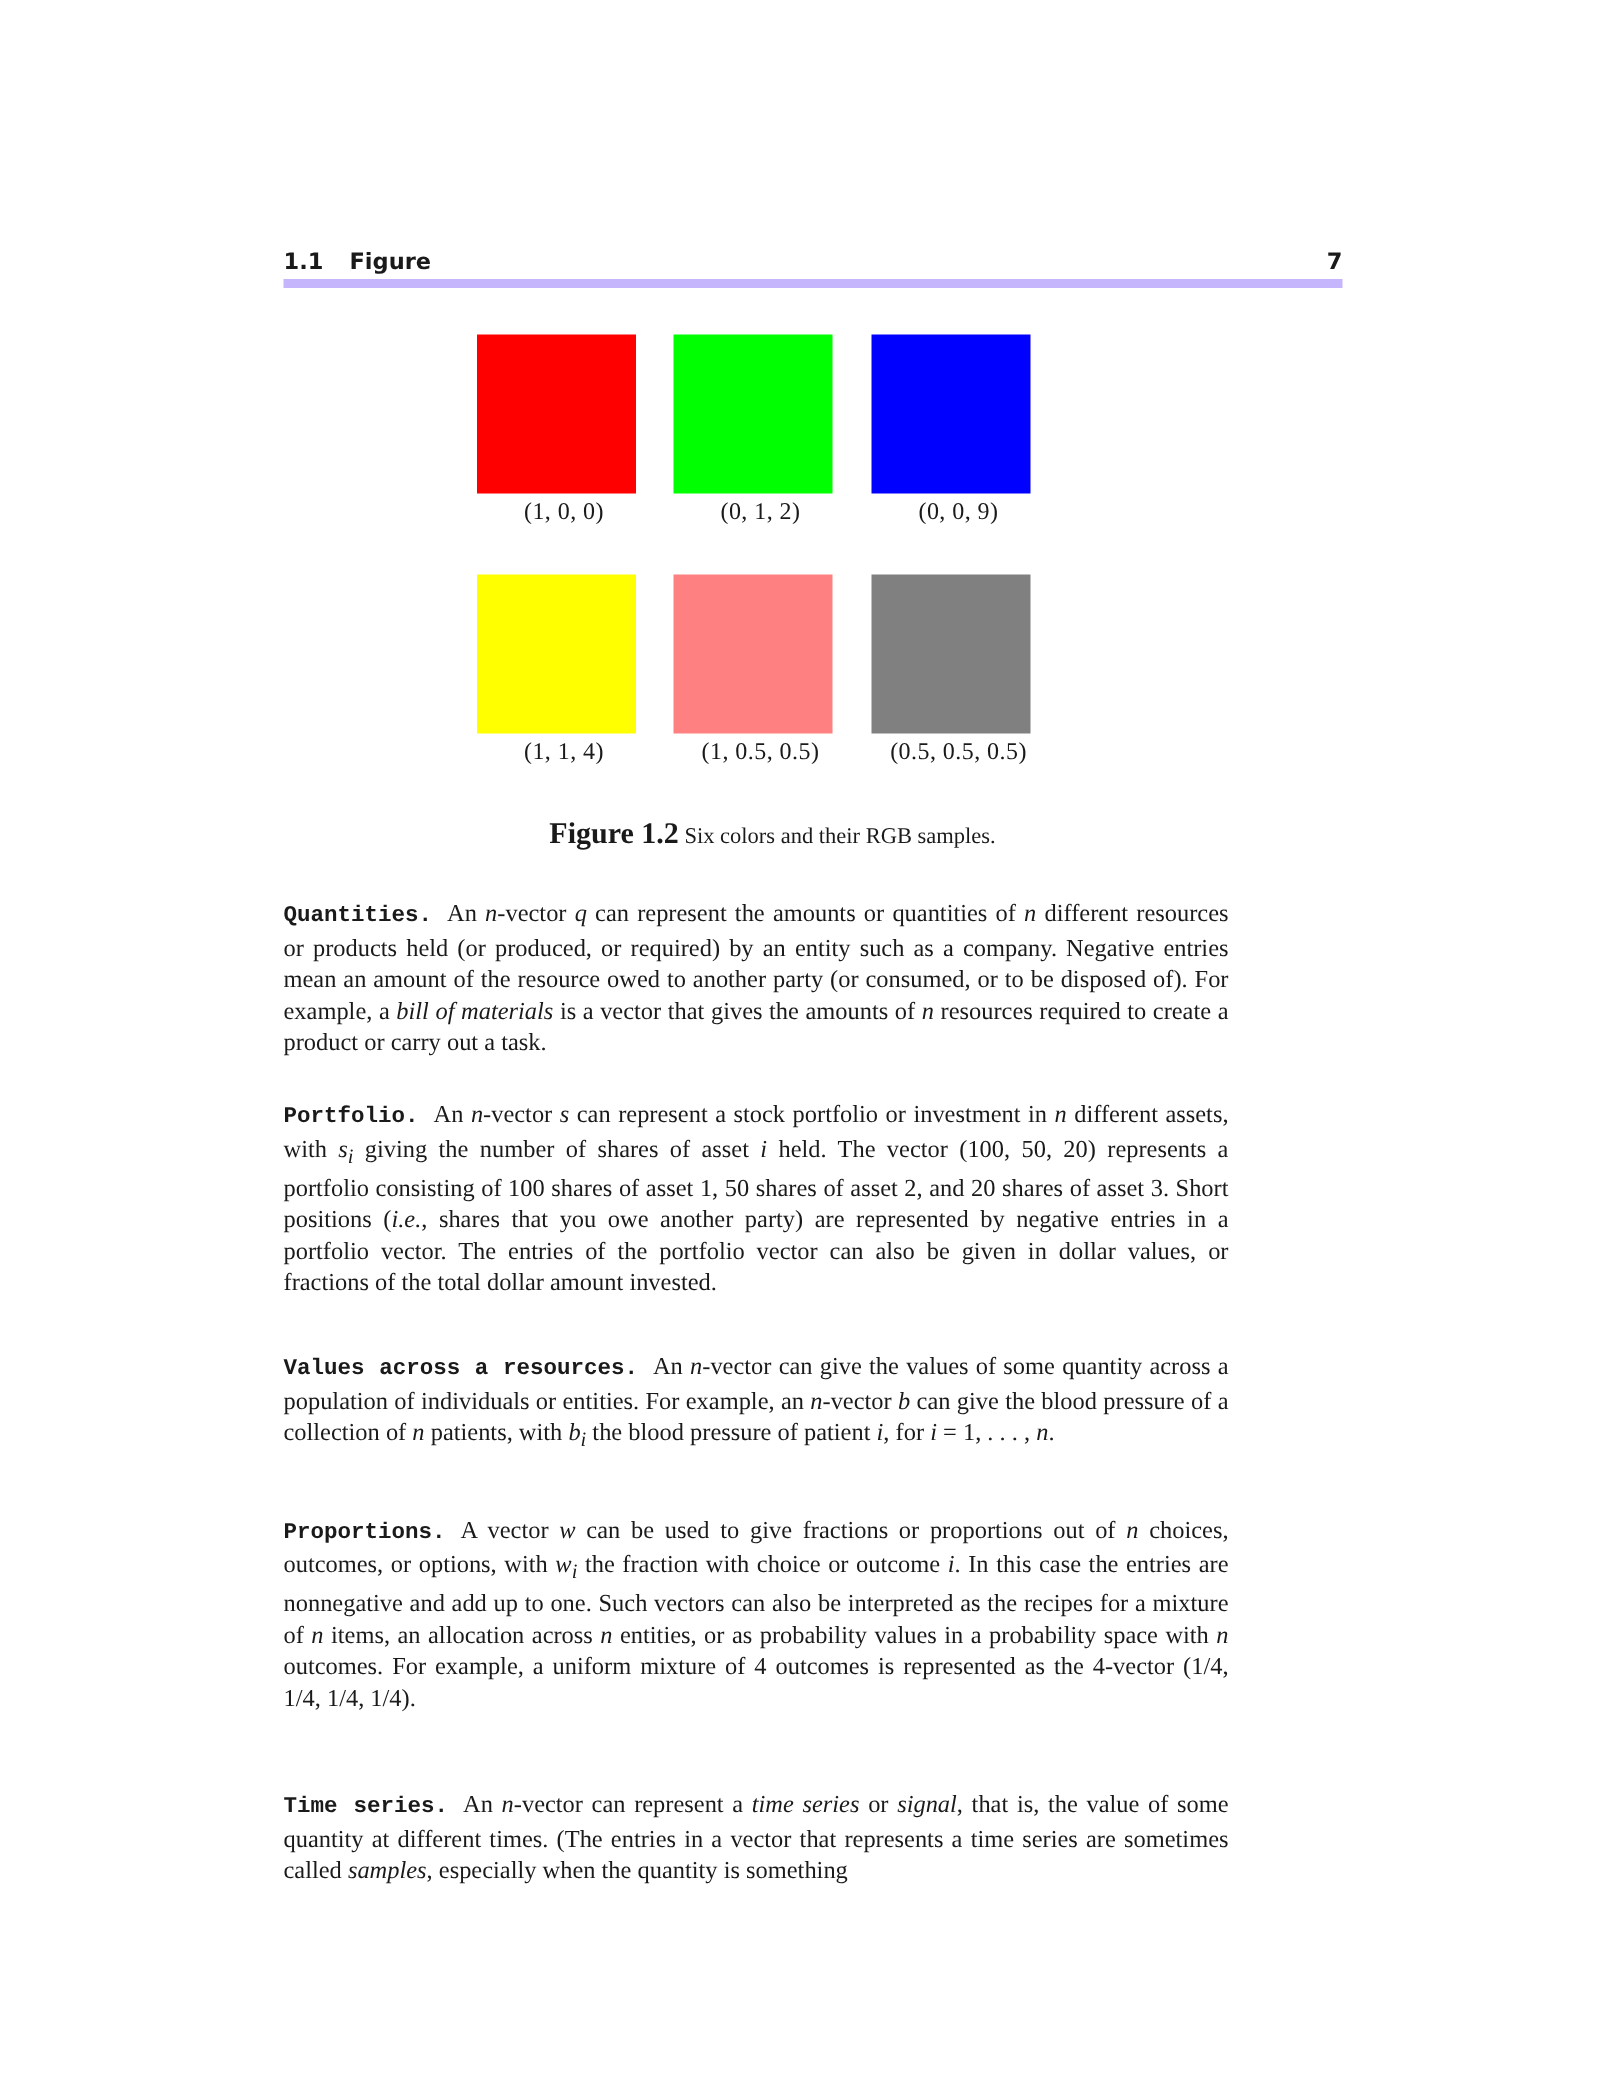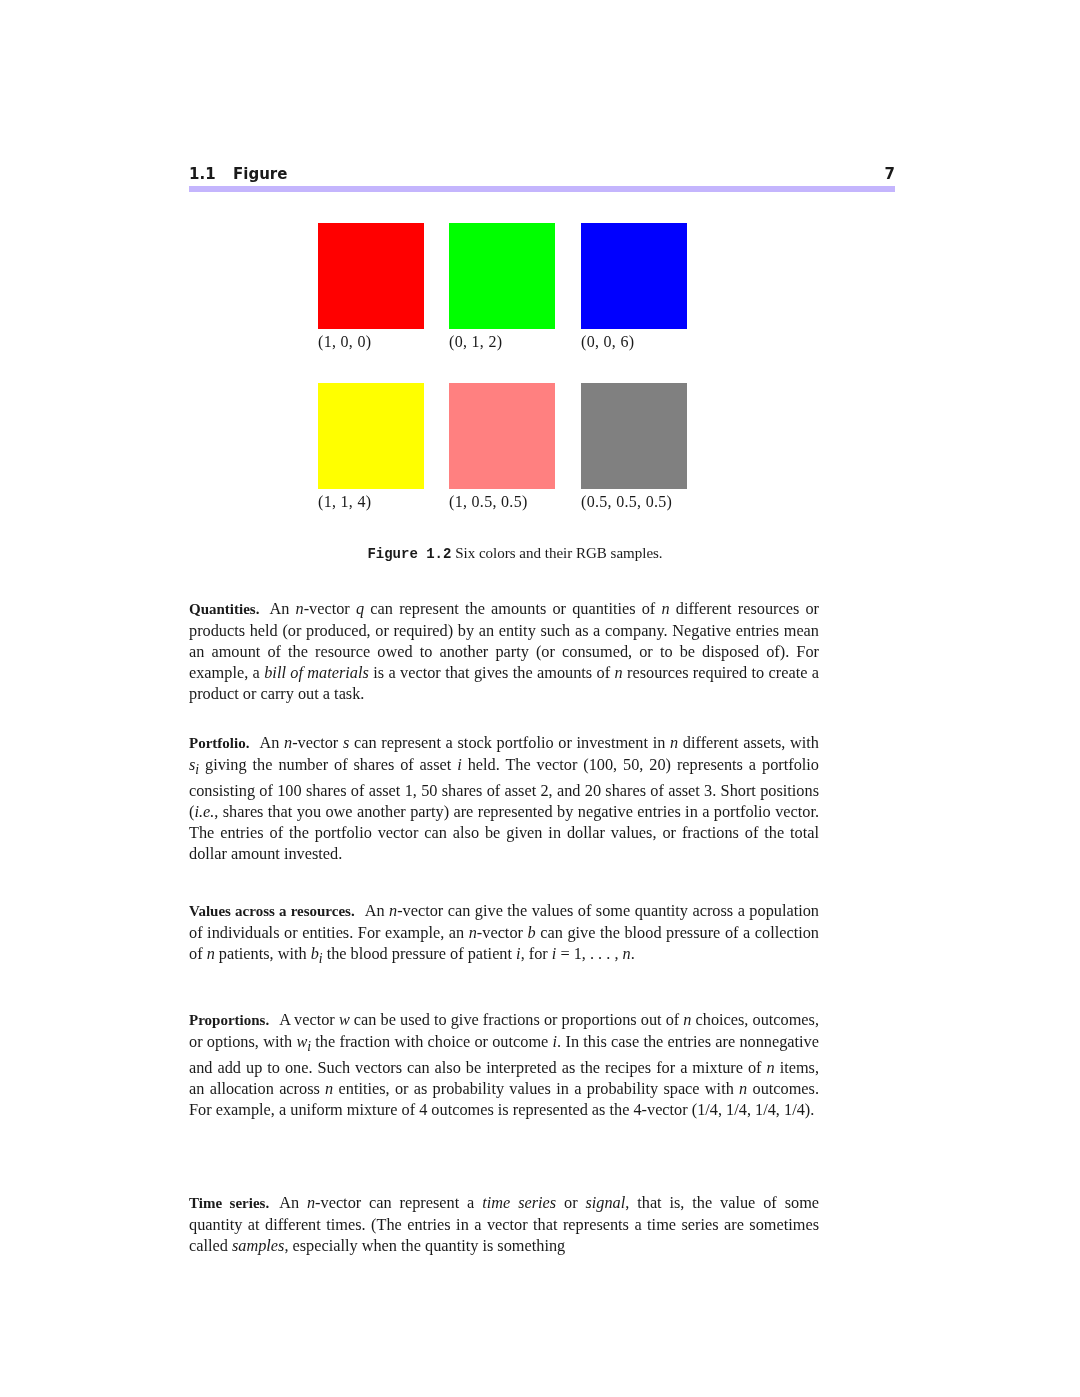--- a/index.html
+++ b/index.html
@@ -12,42 +12,42 @@
       position: absolute; left: 189px; top: 164px; width: 706px; height: 22px;
       border-bottom: 6px solid #c4b5fd;
       font-family: "DejaVu Sans", "Liberation Sans", sans-serif;
       font-weight: bold; font-size: 15px;
     }
     .header .sec-num { position: absolute; left: 0; top: 1px; }
     .header .sec-title { position: absolute; left: 44px; top: 1px; }
     .header .page-num { position: absolute; right: 0; top: 1px; }
 
     .swatch-grid { position: absolute; left: 318px; top: 223px; width: 370px; }
-    .swatch-cell { position: absolute; width: 116px; text-align: left; }
+    .swatch-cell { position: absolute; width: 116px; text-align: center; }
     .swatch { width: 106px; height: 106px; }
     .swatch-label {
       font-family: "Liberation Serif", serif; font-size: 16px;
       margin-top: 4px; white-space: nowrap; letter-spacing: 0.3px;
     }
 
     .caption {
       position: absolute; left: 0; width: 1010px; top: 545px; text-align: center;
       font-family: "Liberation Serif", serif; font-size: 15px;
     }
     .caption .cap-label {
-      font-family: Liberation Mono, monospace; font-weight: bold; font-size: 14px; margin-left: 20px;
+      font-family: Liberation Serif, serif; font-weight: bold; font-size: 20px; margin-left: 20px;
     }
 
     .para {
       position: absolute; left: 189px; width: 630px;
       font-family: "Liberation Serif", serif; font-size: 16.3px; line-height: 21px;
       text-align: justify;
     }
     .para .lead {
-      font-family: Liberation Serif, serif; font-weight: bold; font-size: 15px;
+      font-family: Liberation Mono, monospace; font-weight: bold; font-size: 15px;
       margin-right: 10px;
     }
     .para i { font-style: italic; }
   </style>
 </head>
 <body>
 
 <div class="header">
   <span class="sec-num">1.1</span>
   <span class="sec-title">Figure</span>
@@ -58,21 +58,21 @@
   <div class="swatch-cell" style="left:0;top:0">
     <div class="swatch" style="background: rgb(255, 0, 0);"></div>
     <div class="swatch-label">(1, 0, 0)</div>
   </div>
   <div class="swatch-cell" style="left:131px;top:0">
     <div class="swatch" style="background: rgb(0, 255, 0);"></div>
     <div class="swatch-label">(0, 1, 2)</div>
   </div>
   <div class="swatch-cell" style="left:263px;top:0">
     <div class="swatch" style="background: rgb(0, 0, 255);"></div>
-    <div class="swatch-label">(0, 0, 6)</div>
+    <div class="swatch-label">(0, 0, 9)</div>
   </div>
   <div class="swatch-cell" style="left:0;top:160px">
     <div class="swatch" style="background: rgb(255, 255, 0);"></div>
     <div class="swatch-label">(1, 1, 4)</div>
   </div>
   <div class="swatch-cell" style="left:131px;top:160px">
     <div class="swatch" style="background: rgb(255, 128, 128);"></div>
     <div class="swatch-label">(1, 0.5, 0.5)</div>
   </div>
   <div class="swatch-cell" style="left:263px;top:160px">

